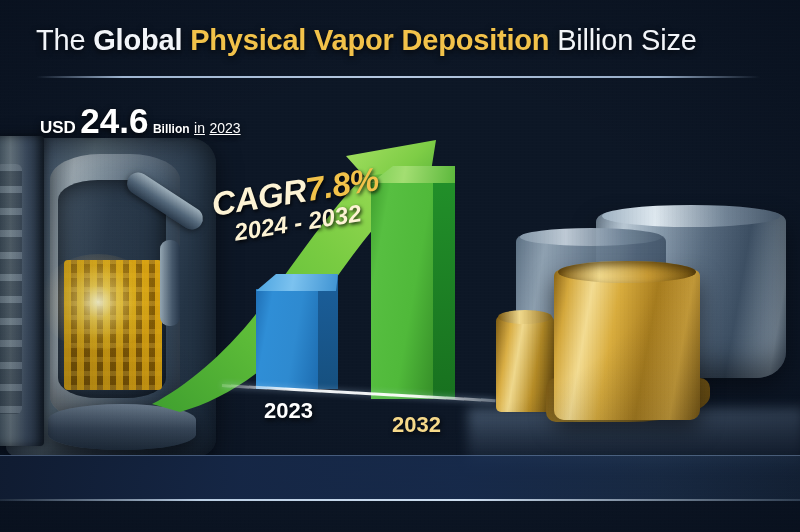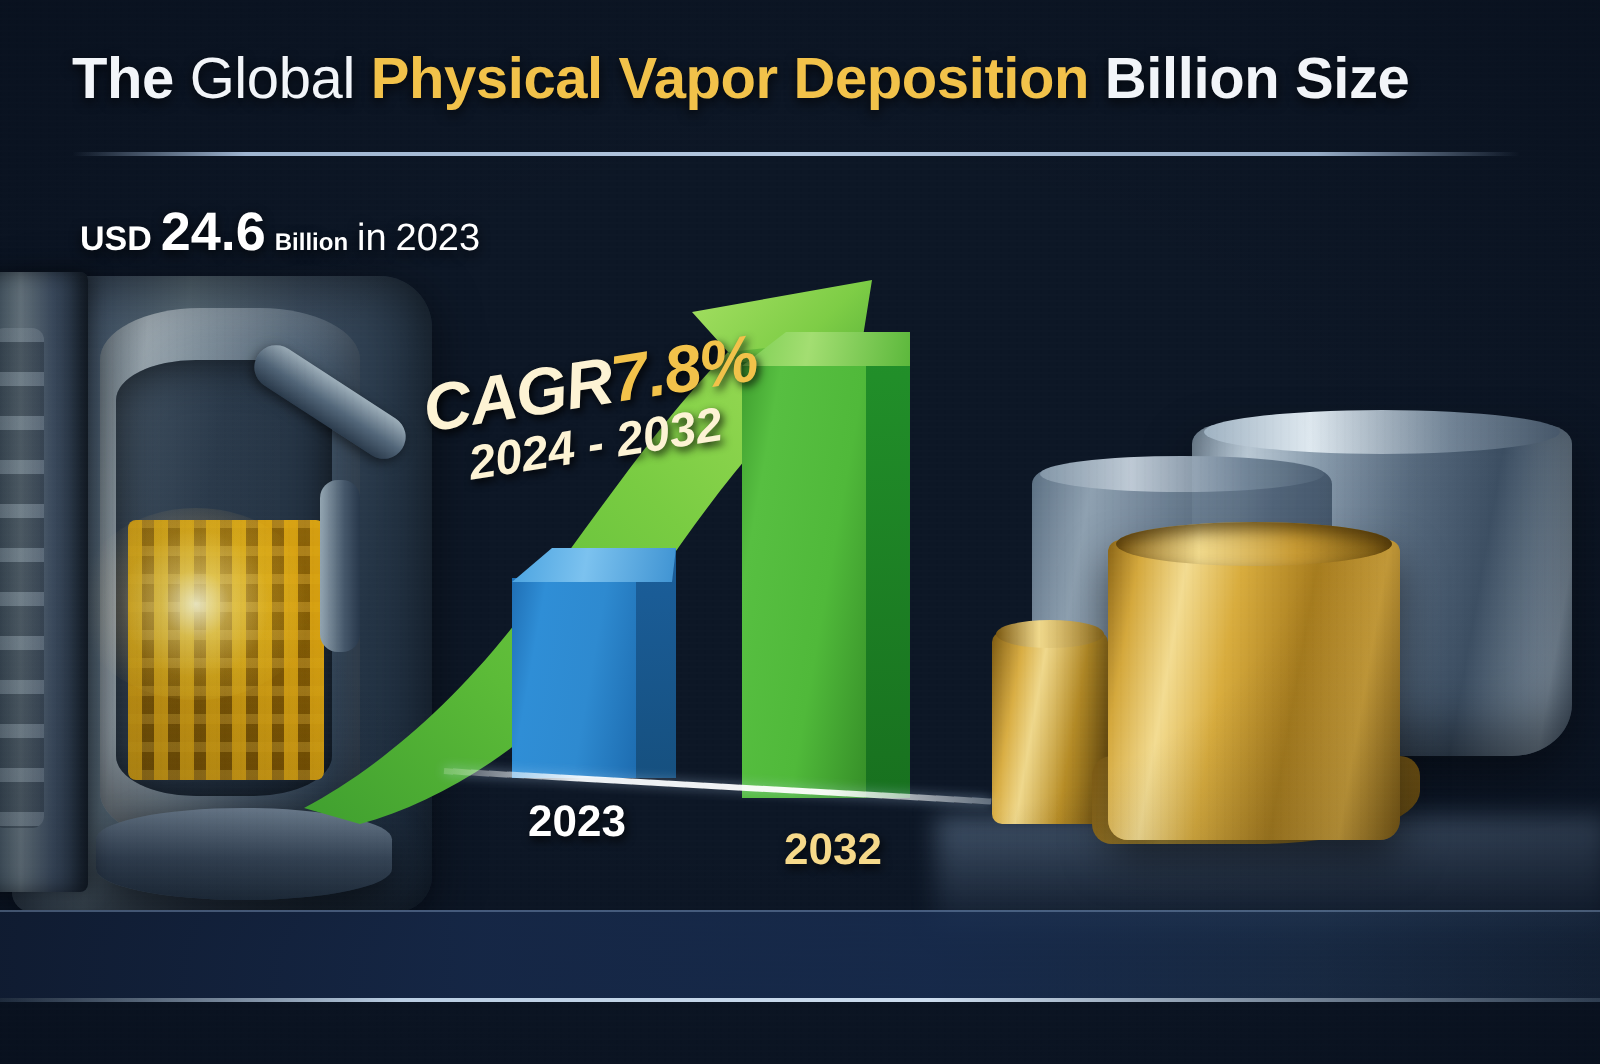--- a/index.html
+++ b/index.html
@@ -78,32 +78,32 @@
     background:linear-gradient(100deg,#7d5a12,#d9ae44 22%,#efd88c 38%,#b98f28 66%,#6e4f0f 100%);}
   .brass-small:before{content:"";position:absolute;left:2px;top:-6px;width:54px;height:14px;border-radius:50%;
     background:linear-gradient(90deg,#7d5a12,#f0d98c 40%,#9c7620);}
   .parts-floor{position:absolute;left:0;top:196px;width:336px;height:60px;
     background:linear-gradient(180deg,rgba(150,180,212,.38),rgba(30,55,95,.1));
     filter:blur(6px);}
 
   
   .title{position:absolute;left:36px;top:25px;width:730px;font-size:29px;line-height:1.1;
     color:#f2f5f9;letter-spacing:-.2px;text-shadow:0 2px 6px rgba(0,0,0,.75);white-space:nowrap;}
-  .title .w{font-weight:700;}
-  .title .b{font-weight:400;}
+  .title .w{font-weight:400;}
+  .title .b{font-weight:700;}
   .title .g{font-weight:700;color:#f2c24a;}
   .title-rule{position:absolute;left:36px;top:76px;width:724px;height:2px;
     background:linear-gradient(90deg,rgba(170,200,235,0) 0%,rgba(185,210,240,.85) 12%,rgba(200,220,245,.9) 50%,rgba(185,210,240,.8) 86%,rgba(170,200,235,0) 100%);}
 
   
   .val{position:absolute;white-space:nowrap;text-shadow:0 2px 6px rgba(0,0,0,.8);}
   .val .sm{font-size:17px;font-weight:700;}
-  .val .big{font-size:27px;font-weight:700;}
+  .val .big{font-size:35px;font-weight:700;}
   .val .lg{font-size:12px;font-weight:700;}
-  .val .thin{font-size:19px;font-weight:400;}
+  .val .thin{font-size:14px;font-weight:400;text-decoration:underline;}
   .val-left{left:40px;top:101px;color:#ffffff;}
   .val-right{left:420px;top:101px;color:#ffffff;}
   .val-right .big,.val-right .lg{color:#f2c24a;}
 
   
   .arrow-wrap{position:absolute;left:150px;top:112px;width:300px;height:300px;}
 
   
   .cagr{position:absolute;left:214px;top:186px;transform:rotate(-9deg);transform-origin:left center;
     white-space:nowrap;font-style:italic;}

